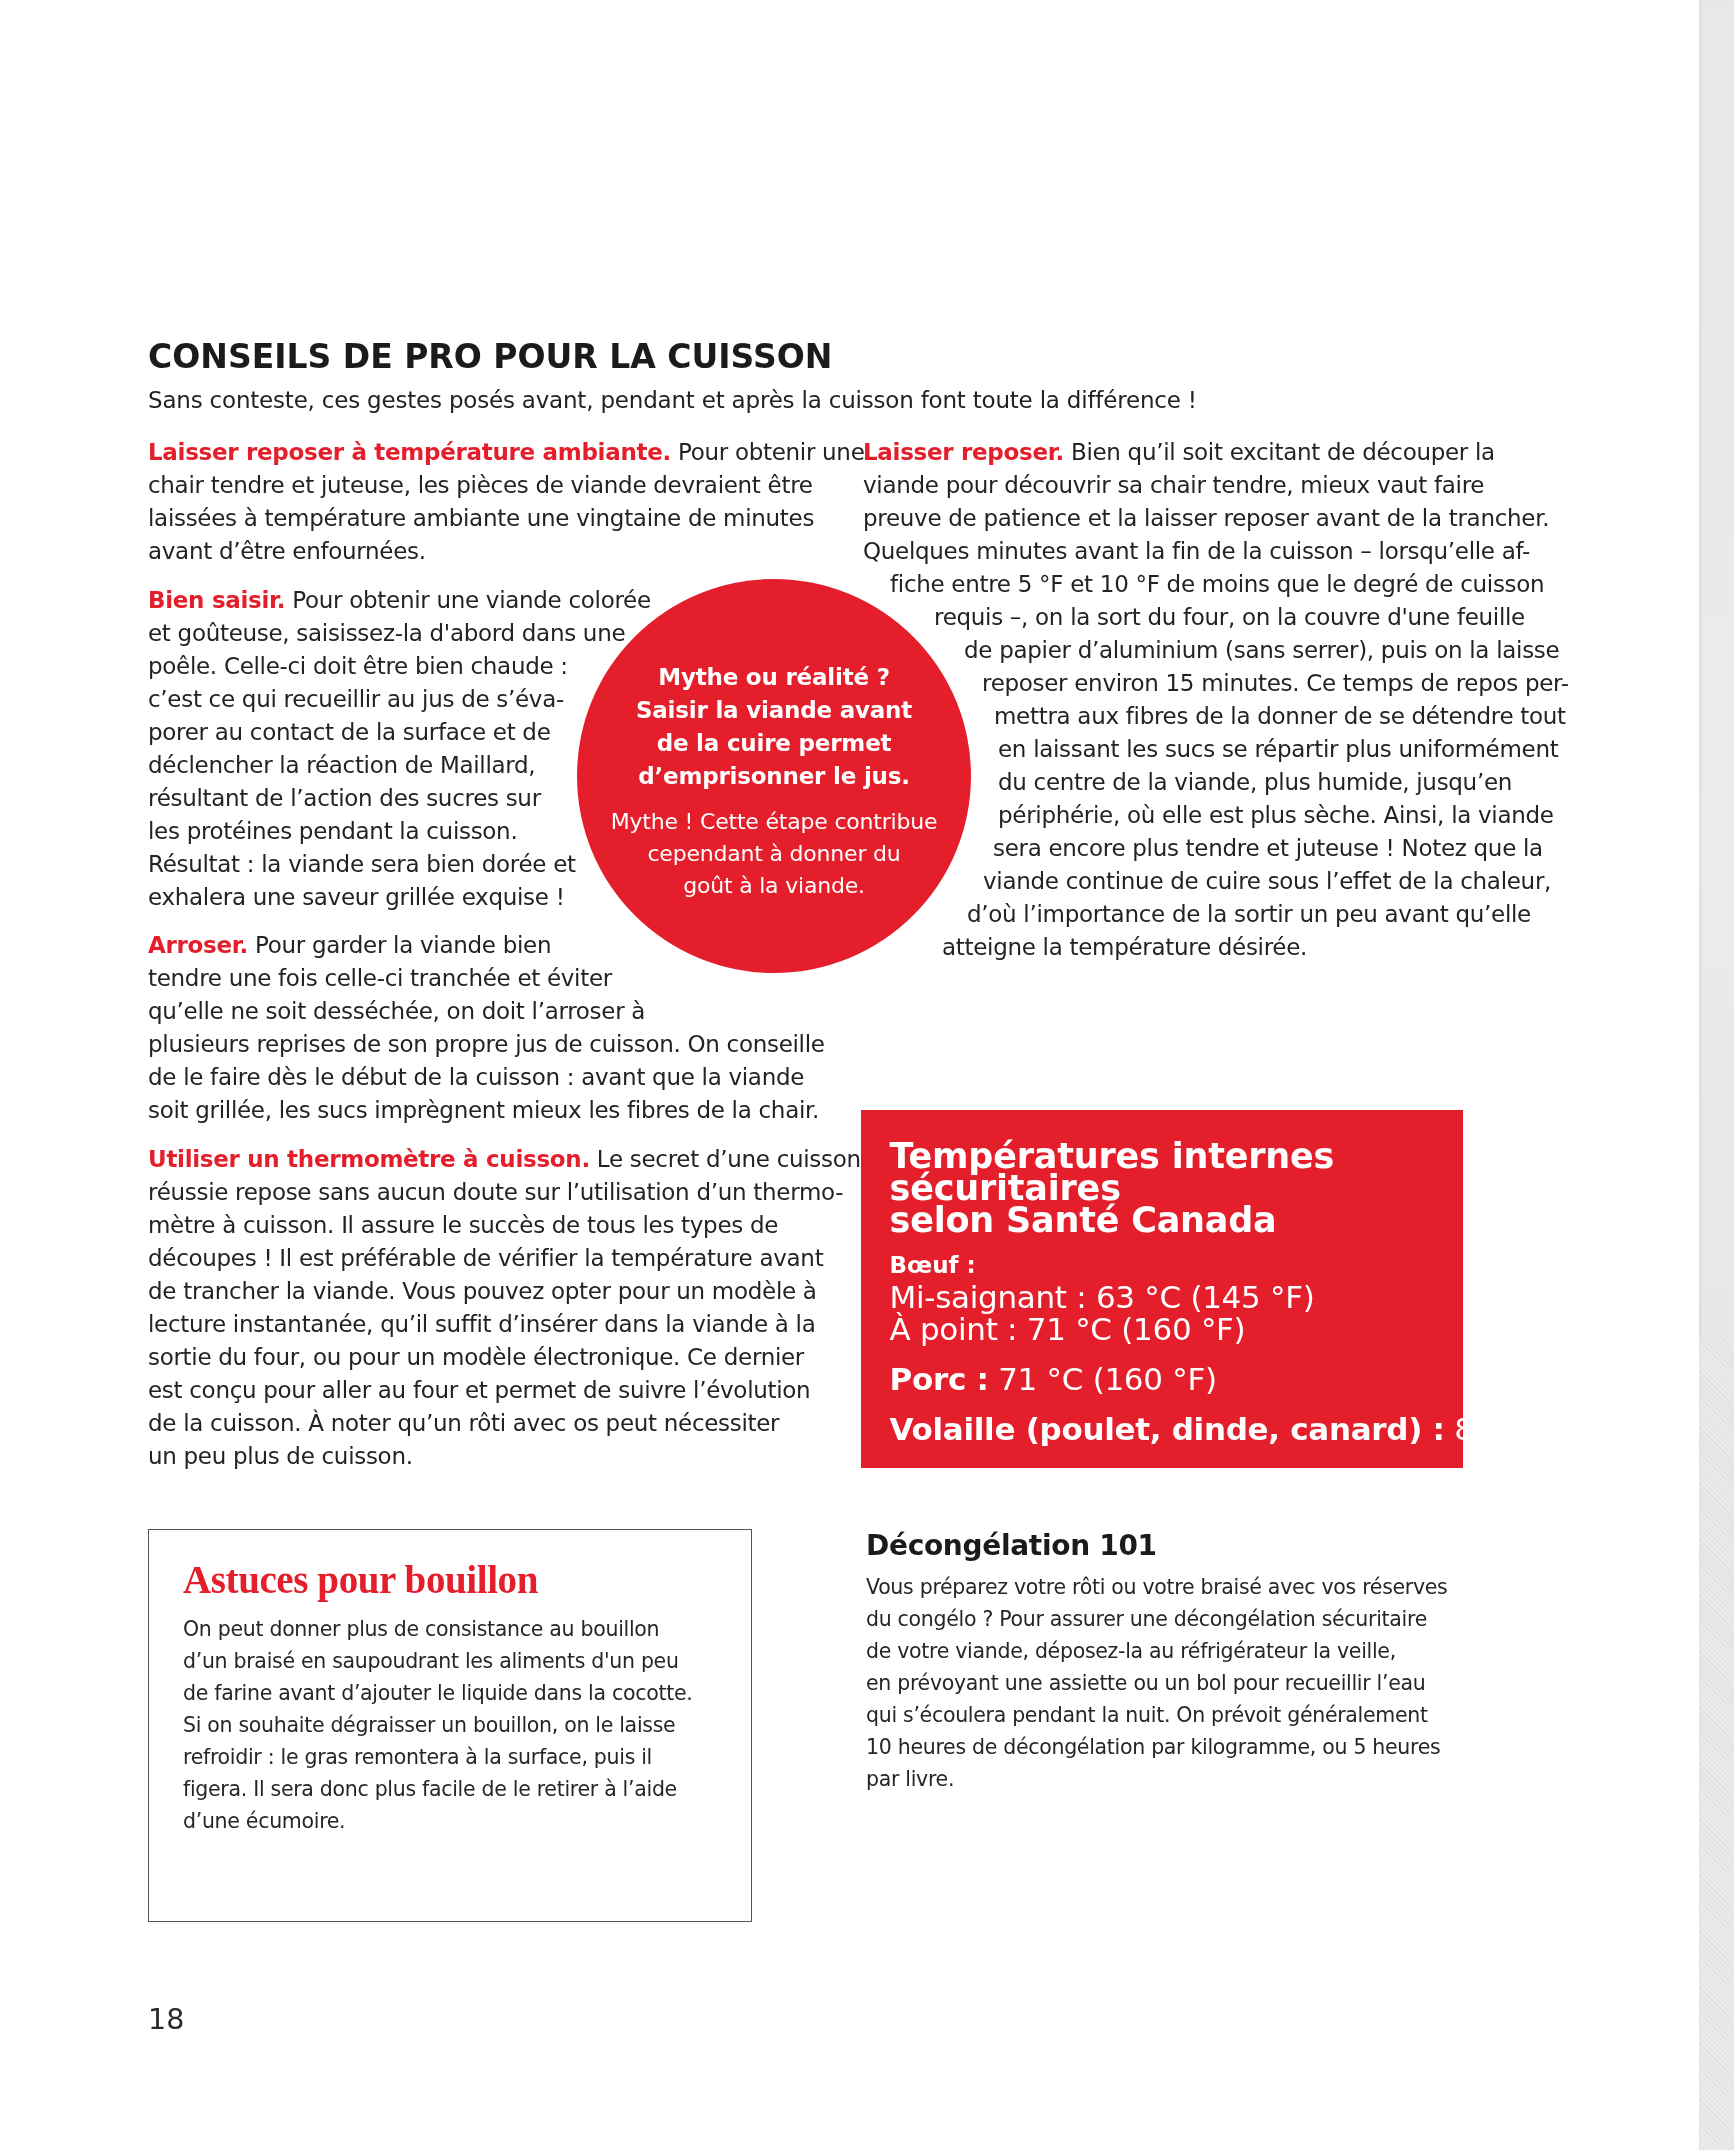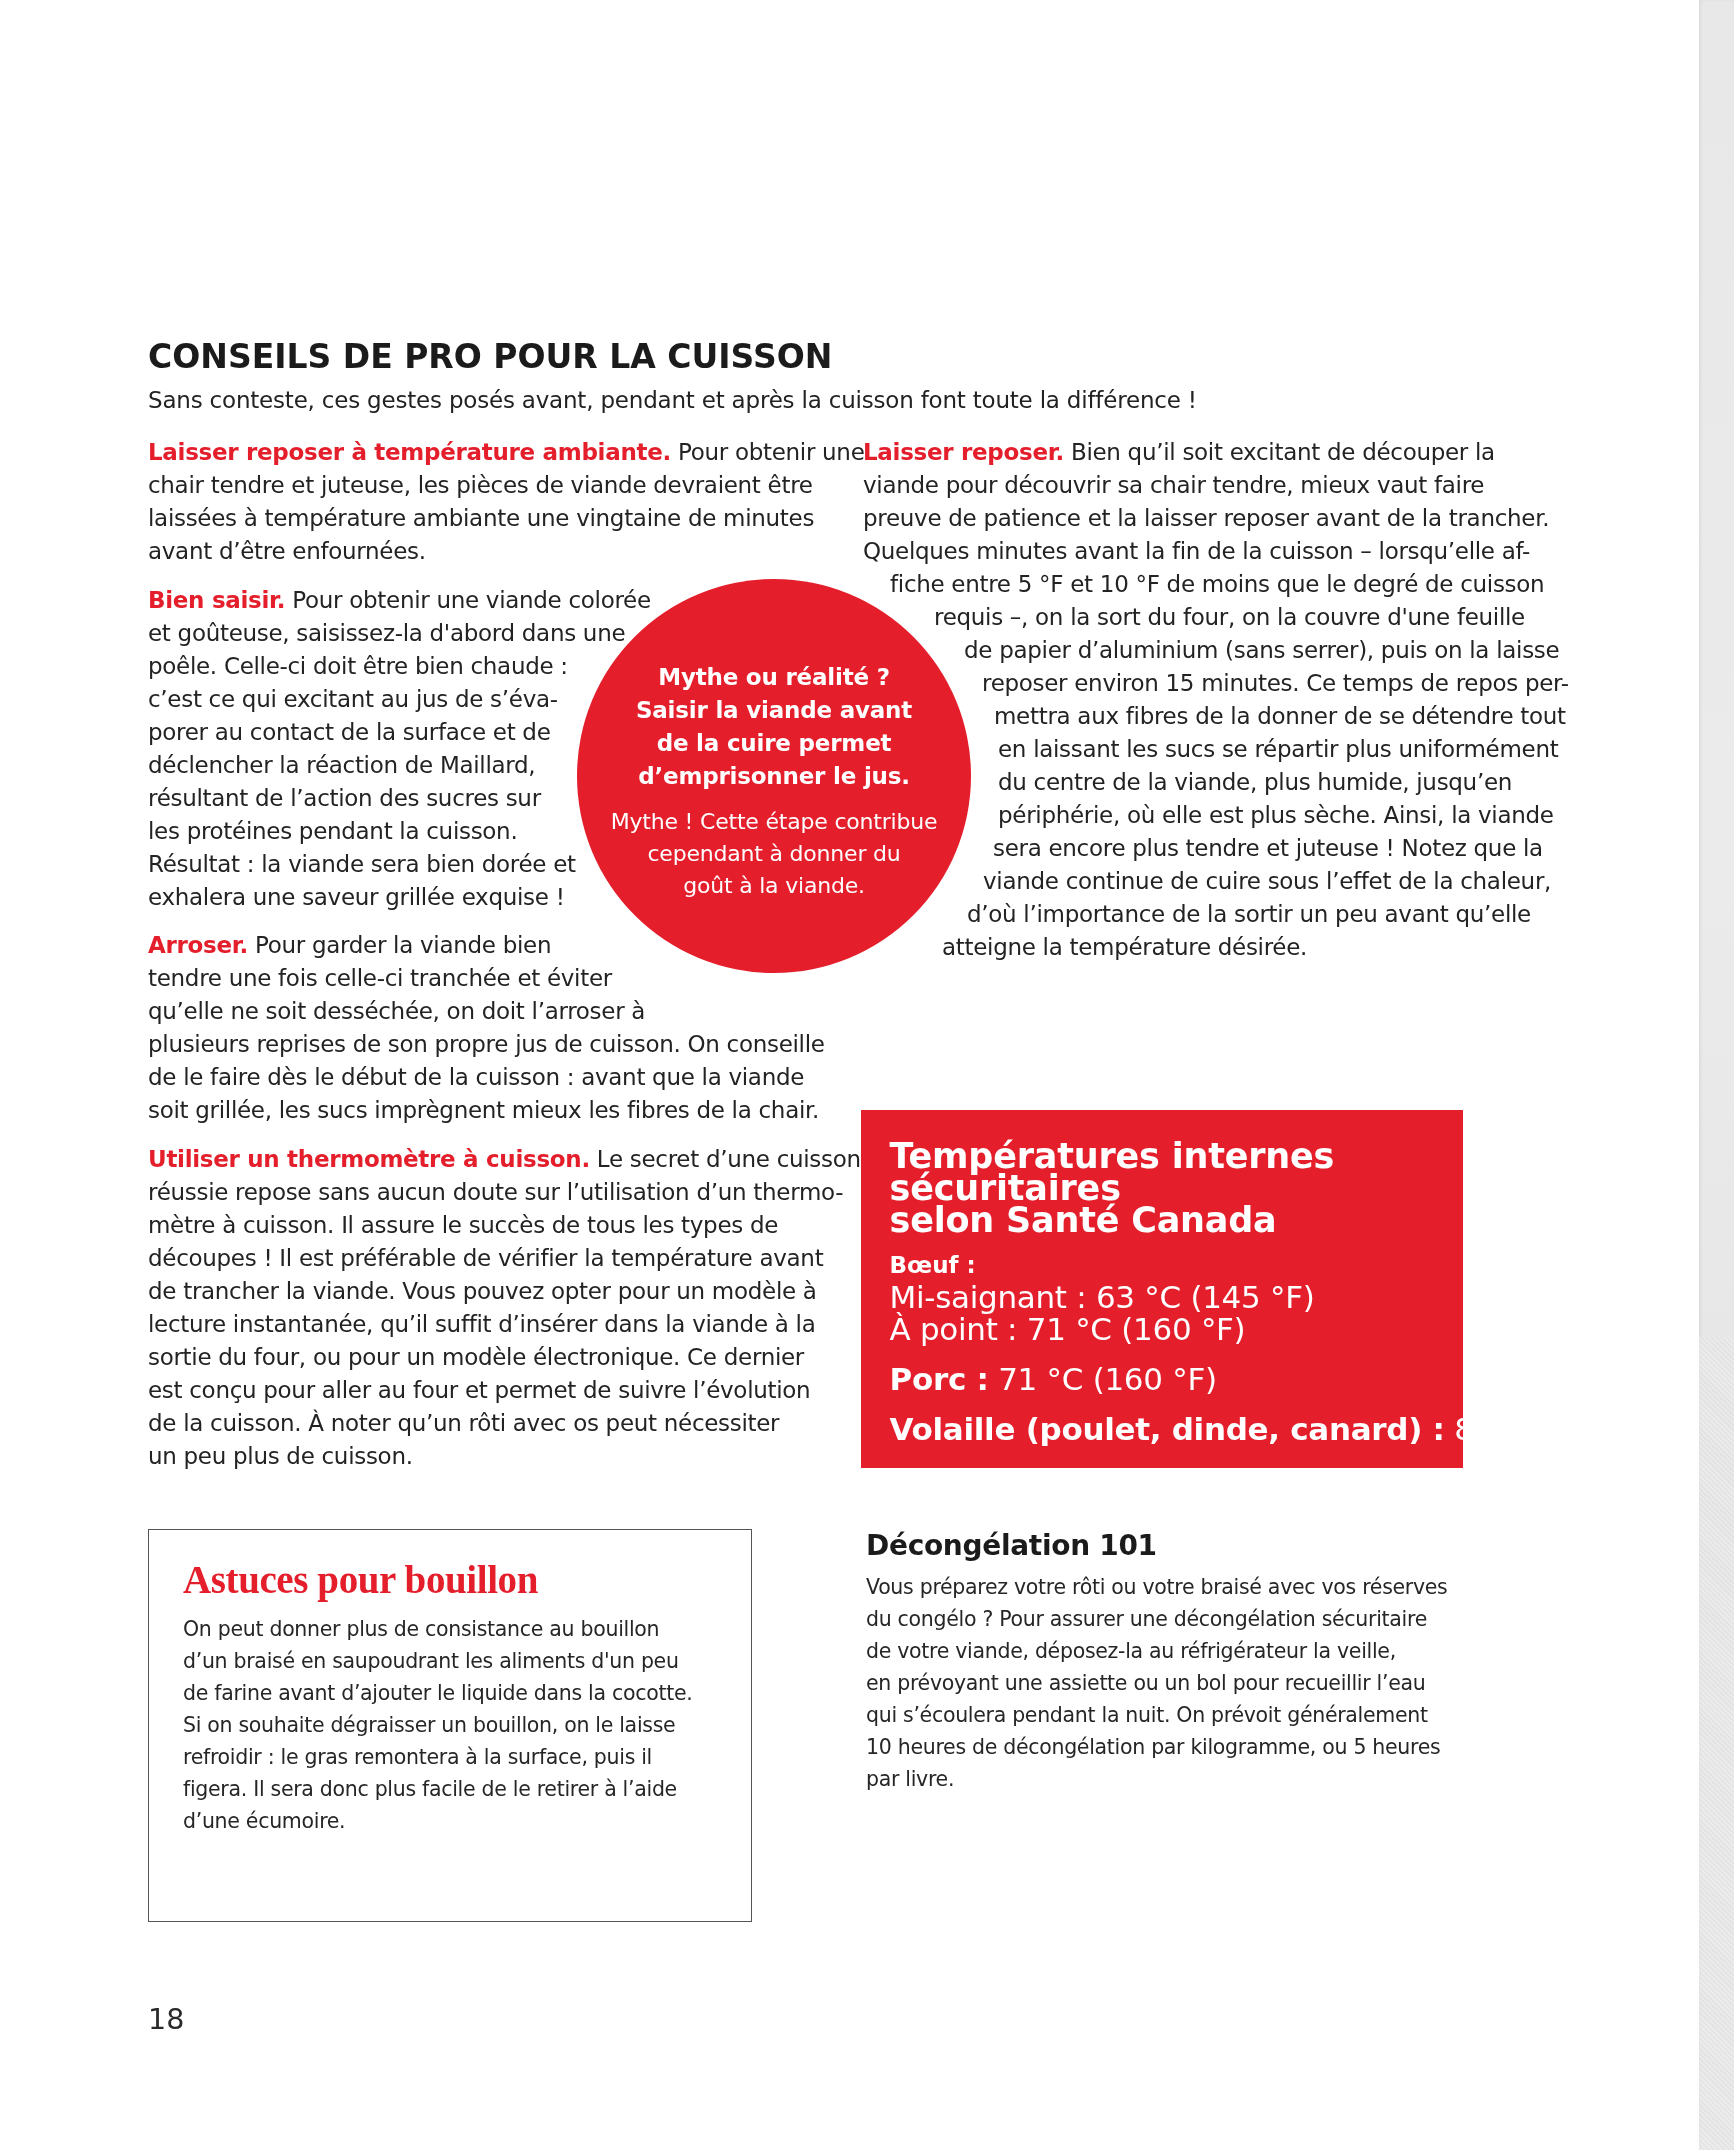--- a/index.html
+++ b/index.html
@@ -86,21 +86,21 @@
   <span class="line"><span class="lead">Laisser reposer à température ambiante.</span><span> Pour obtenir une</span></span>
   <span class="line">chair tendre et juteuse, les pièces de viande devraient être</span>
   <span class="line">laissées à température ambiante une vingtaine de minutes</span>
   <span class="line">avant d’être enfournées.</span>
 </div>
 
 <div class="abs para" style="left:148px; top:584px;">
   <span class="line"><span class="lead">Bien saisir.</span><span> Pour obtenir une viande colorée</span></span>
   <span class="line">et goûteuse, saisissez-la d'abord dans une</span>
   <span class="line">poêle. Celle-ci doit être bien chaude :</span>
-  <span class="line">c’est ce qui excitant au jus de s’éva-</span>
+  <span class="line">c’est ce qui recueillir au jus de s’éva-</span>
   <span class="line">porer au contact de la surface et de</span>
   <span class="line">déclencher la réaction de Maillard,</span>
   <span class="line">résultant de l’action des sucres sur</span>
   <span class="line">les protéines pendant la cuisson.</span>
   <span class="line">Résultat : la viande sera bien dorée et</span>
   <span class="line">exhalera une saveur grillée exquise !</span>
 </div>
 
 <div class="abs para" style="left:148px; top:929px;">
   <span class="line"><span class="lead">Arroser.</span><span> Pour garder la viande bien</span></span>

